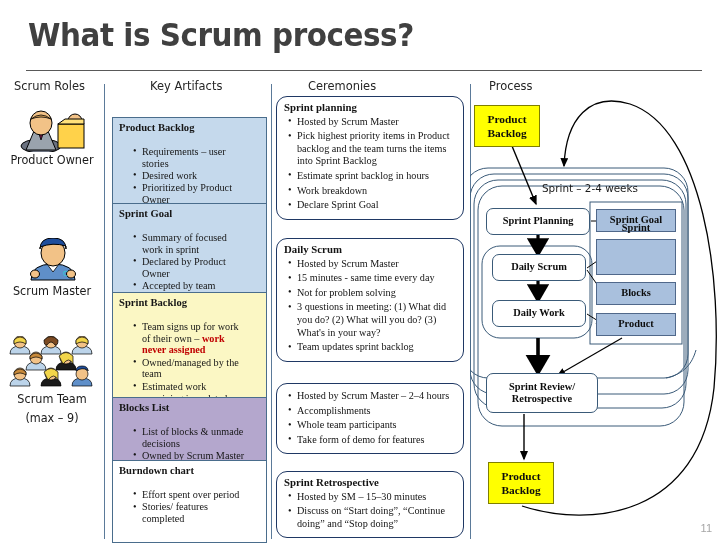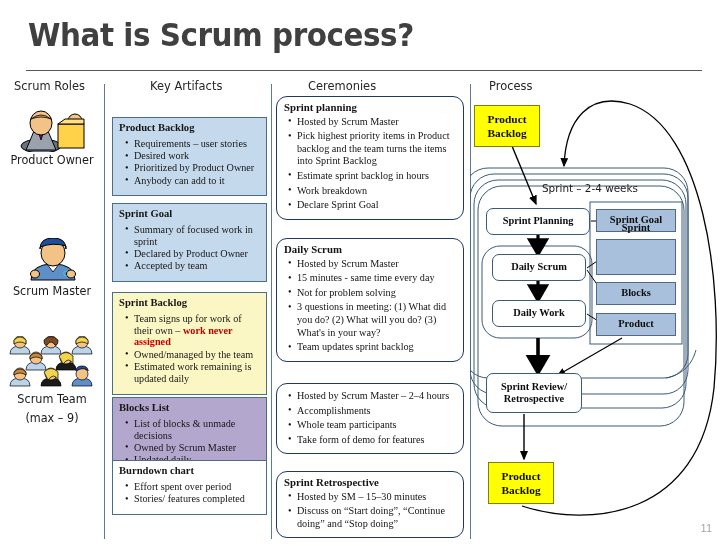--- a/index.html
+++ b/index.html
@@ -99,21 +99,21 @@
     line-height: 11.8px;
     color: #161616;
   }
   .art-title {
     font-weight: bold;
     font-size: 10.6px;
     margin-bottom: 1px;
     display: block;
   }
   .art-box ul {
-    margin: 4px;
+    margin: 12px;
     padding: 0 0 0 11px;
     list-style: none;
   }
   .art-box li {
     position: relative;
     margin: 0 0 0.5px 0;
     padding-left: 0;
   }
   .art-box li::before {
     content: "\2022";
@@ -197,21 +197,21 @@
   }
   .psticky {
     background: #ffff00;
     border: 1px solid #7f7f00;
     font-size: 11.4px;
     line-height: 14px;
   }
   #node-sprint-planning { left: 16px;  top: 120px; width: 104px; height: 27px; }
   #node-daily-scrum     { left: 22px;  top: 166px; width: 94px;  height: 27px; }
   #node-daily-work      { left: 22px;  top: 212px; width: 94px;  height: 27px; }
-  #node-review-retro    { left: 16px;  top: 285px; width: 96px; height: 40px; }
+  #node-review-retro    { left: 16px;  top: 285px; width: 112px; height: 40px; }
   #node-sprint-goal     { left: 126px; top: 121px; width: 80px;  height: 23px; }
   #node-sprint-backlog  { left: 126px; top: 151px; width: 80px;  height: 36px; gap: 45px; }
   #node-blocks          { left: 126px; top: 194px; width: 80px;  height: 23px; }
   #node-product         { left: 126px; top: 225px; width: 80px;  height: 23px; }
   #node-pb-top          { left: 4px;   top: 17px;  width: 66px;  height: 42px; }
   #node-pb-bottom       { left: 18px;  top: 374px; width: 66px;  height: 42px; }
 
   #sprint-label {
     position: absolute;
     left: 72px;

